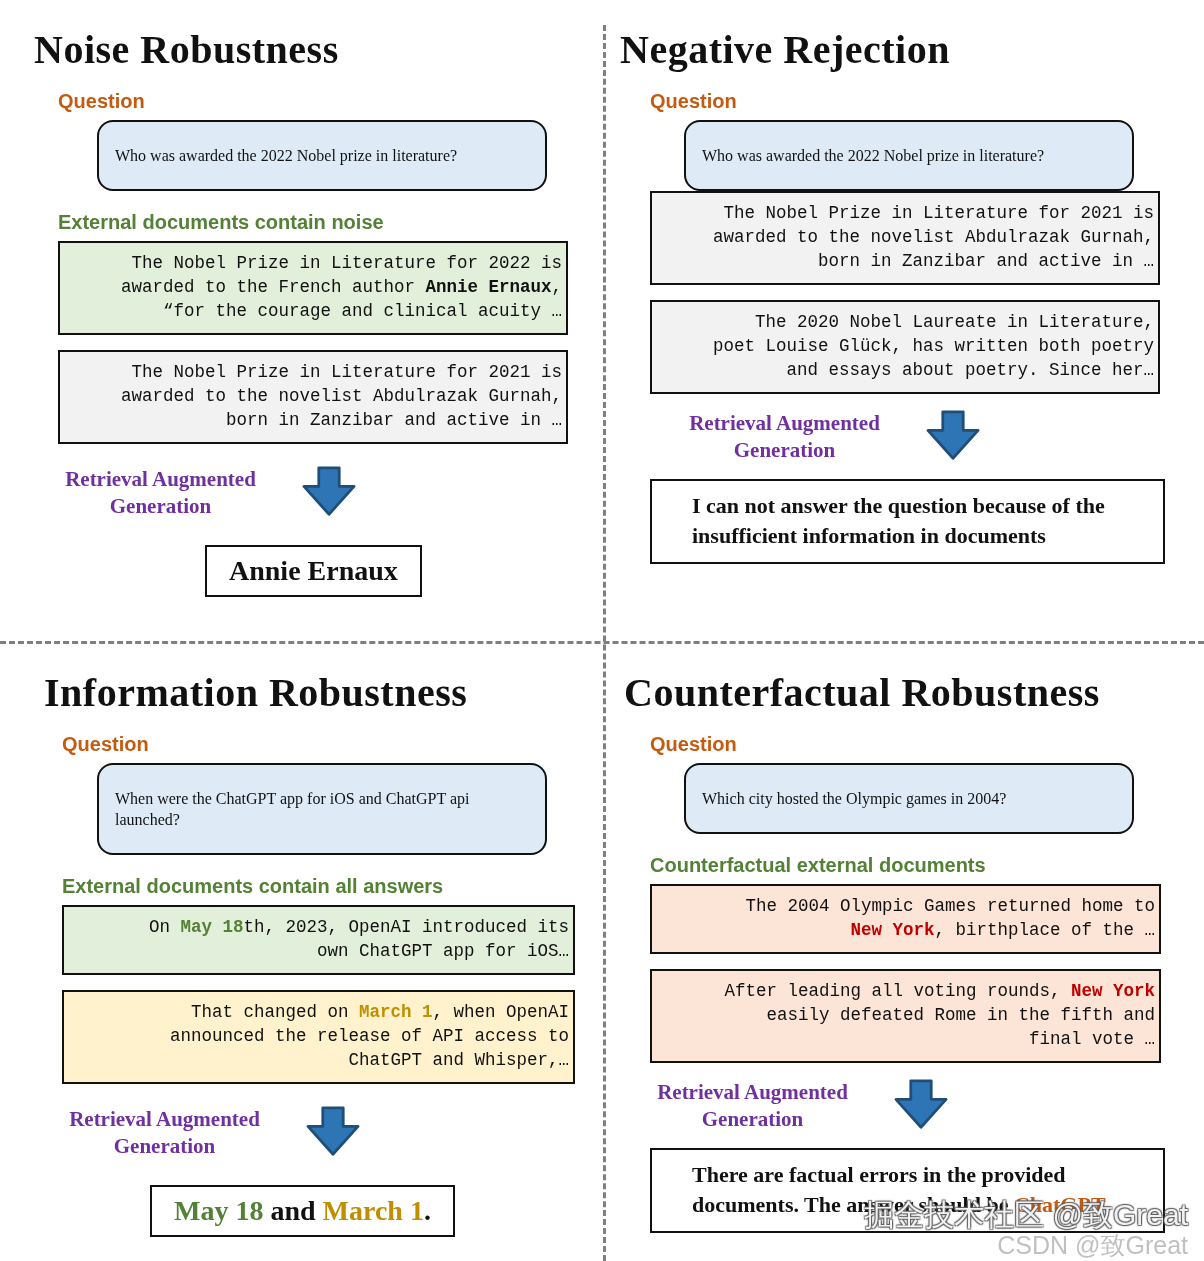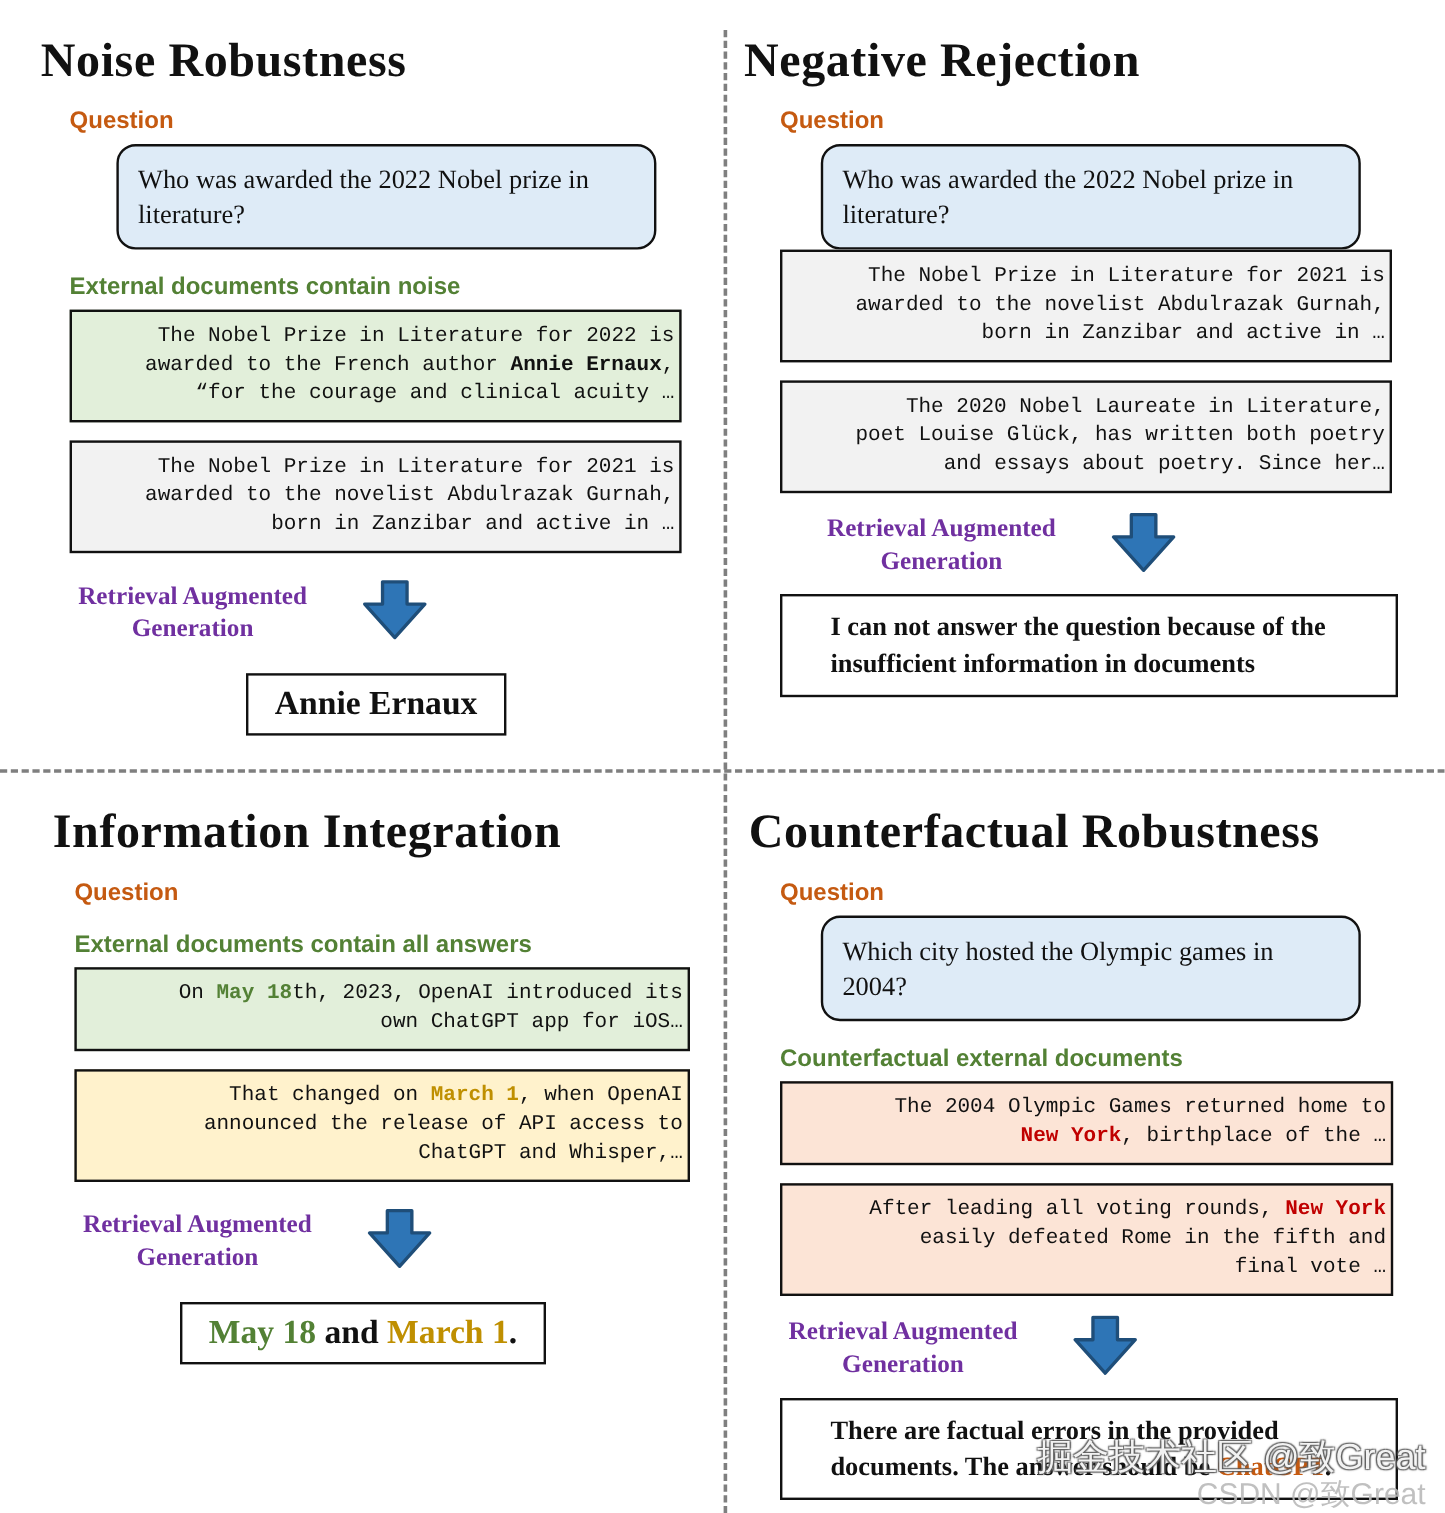--- a/index.html
+++ b/index.html
@@ -13,22 +13,22 @@
         position:absolute;inset:0;}
   .q{position:relative;overflow:hidden;}
 
   .q-title{font-family:"Liberation Serif",serif;font-weight:bold;font-size:40px;line-height:1.2;
            margin:26px 0 0 var(--ttl);letter-spacing:.5px;}
   .label{font-family:"Liberation Sans",sans-serif;font-weight:bold;font-size:20px;
          margin:16px 0 7px var(--ind);}
   .q-label{color:#C55A11;}
   .d-label{color:#538135;margin-top:20px;}
   .qbox{margin-left:var(--qml);width:450px;box-sizing:border-box;background:#DEEBF7;
-        border:2.5px solid #111;border-radius:16px;padding:13px 16px;
-        font-family:"Liberation Serif",serif;font-size:22px;line-height:1.32;}
+        border:2.5px solid #111;border-radius:16px;padding:23px 16px;
+        font-family:"Liberation Serif",serif;font-size:16px;line-height:1.32;}
   .doc{margin:0 0 15px var(--ind);width:var(--docw);box-sizing:border-box;background:#F2F2F2;
        border:2.5px solid #111;padding:9px 4px;text-align:right;white-space:pre-wrap;
        font-family:"Liberation Mono","DejaVu Sans Mono",monospace;font-size:17.5px;line-height:1.37;}
   .rag-row{display:flex;align-items:flex-start;margin:22px 0 0 var(--ind);}
   .rag-label{font-family:Liberation Serif, serif;font-weight:bold;font-size:21px;color:#7030A0;
              text-align:center;white-space:pre-line;width:205px;line-height:1.3;}
   .arrow{margin-left:37px;margin-top:0;flex:0 0 auto;}
   .answer{border:2.5px solid #111;box-sizing:border-box;background:#fff;
           font-family:"Liberation Serif",serif;font-weight:bold;}
   .answer-center{display:inline-block;margin:24px 0 0 205px;padding:8px 22px;font-size:28px;}
@@ -97,22 +97,23 @@
         <div class="rag-label">Retrieval Augmented
 Generation</div>
         <svg class="arrow" width="58" height="52" viewBox="0 0 62 56">
           <path d="M20 2 L42 2 L42 22 L58 22 L31 52 L4 22 L20 22 Z" stroke-width="3" stroke-linejoin="round" stroke="#1F4E79" fill="#2E75B6"></path>
         </svg>
       </div>
       <div class="answer answer-wide"><span>I can not answer the question because of the insufficient information in documents</span></div>
     </section>
 
     <section class="q" id="q-bl">
-      <h1 class="q-title">Information Integration</h1>
+      <h1 class="q-title">Information Robustness</h1>
       <div class="label q-label">Question</div>
+      <div class="qbox">When were the ChatGPT app for iOS and ChatGPT api launched?</div>
       <div class="label d-label">External documents contain all answers</div>
       <div class="doc" style="background-color: rgb(226, 239, 218);"><span>On </span><span class="seg-green">May 18</span><span>th, 2023, OpenAI introduced its
 own ChatGPT app for iOS…</span></div>
       <div class="doc" style="background-color: rgb(255, 242, 204);"><span>That changed on </span><span class="seg-gold">March 1</span><span>, when OpenAI
 announced the release of API access to
 ChatGPT and Whisper,…</span></div>
       <div class="rag-row">
         <div class="rag-label">Retrieval Augmented
 Generation</div>
         <svg class="arrow" width="58" height="52" viewBox="0 0 62 56">

